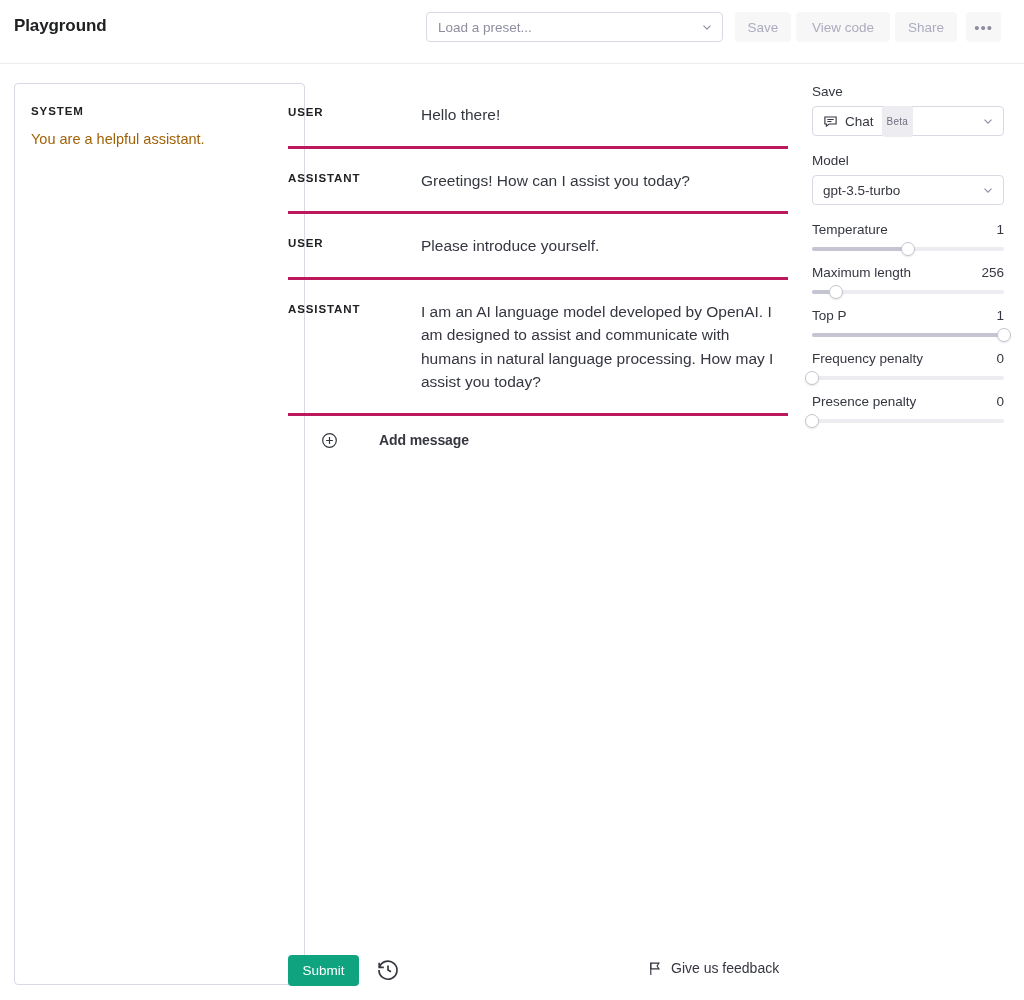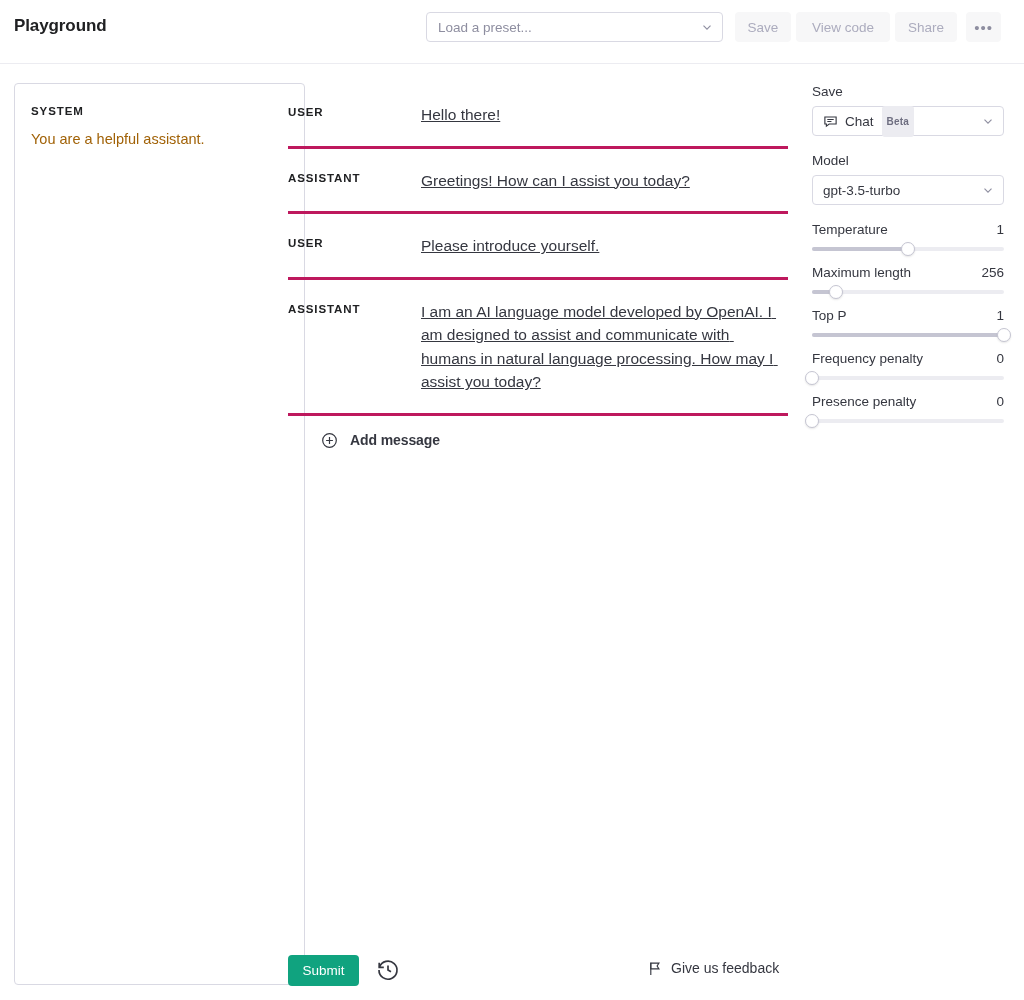--- a/index.html
+++ b/index.html
@@ -125,28 +125,28 @@
     letter-spacing: 0.9px;
     color: #202123;
     padding-top: 3px;
   }
   .msg-text {
     flex: 1;
     font-size: 15.5px;
     line-height: 1.52;
     color: #353740;
     white-space: pre-wrap;
-    text-decoration: underline;
   }
 
   .add-message {
     display: flex;
     align-items: center;
     padding: 16px 0 16px 33px;
     cursor: pointer;
+    gap: 29px;
   }
   .add-icon {
     width: 17px;
     height: 17px;
     color: #353740;
     flex: 0 0 auto;
     margin-right: 12px;
   }
   .add-icon svg { display: block; width: 100%; height: 100%; }
   .add-label {
@@ -188,21 +188,21 @@
     margin-right: 7px;
   }
   .dd-icon svg { display: block; width: 100%; height: 100%; }
   .dd-value {
     font-size: 13.5px;
     color: #353740;
     white-space: nowrap;
   }
   .badge {
     font-size: 10px;
-    font-weight: 700;
+    font-weight: 400;
     color: #6e6e80;
     background: #ececf1;
     border-radius: 3px;
     padding: 10px 5px;
     margin-left: 8px;
     letter-spacing: 0.2px;
   }
   .dd-spacer { flex: 1; }
 
   .slider-block { margin-bottom: 14px; }

